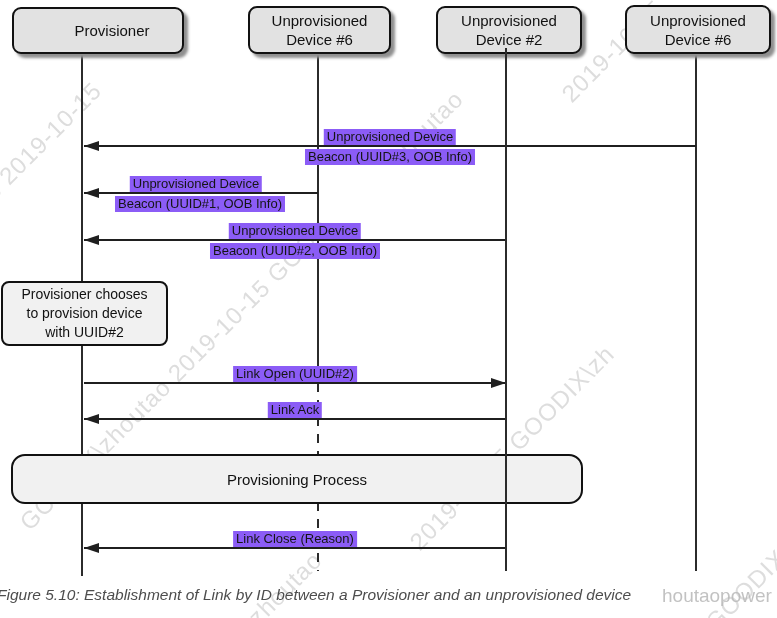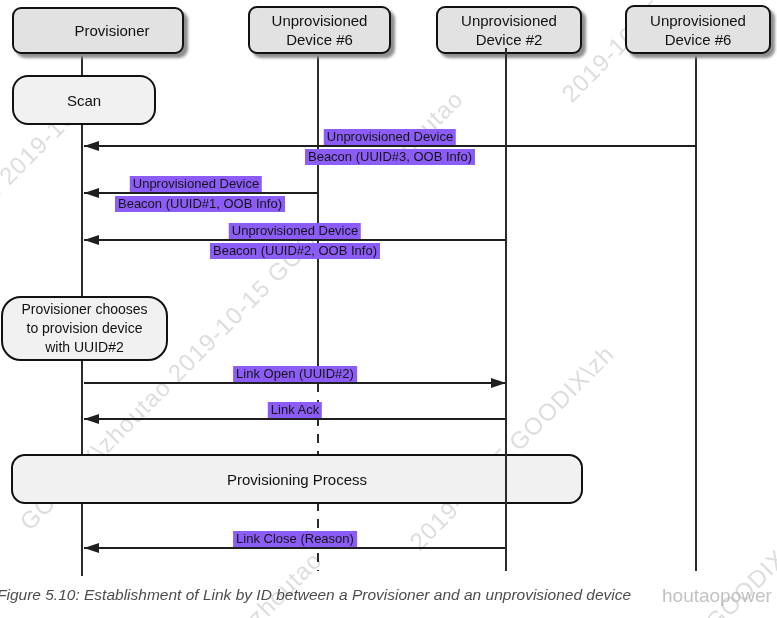--- a/index.html
+++ b/index.html
@@ -61,24 +61,21 @@
   </div>
   <div class="actor" style="left:436px;top:6px;width:142px;height:44px;">
     <span>Unprovisioned</span>
     <span>Device #2</span>
   </div>
   <div class="actor" style="left:625px;top:5px;width:142px;height:45px;">
     <span>Unprovisioned</span>
     <span>Device #6</span>
   </div>
 
-  <div class="note" style="left:12px;top:75px;width:140px;height:46px;">
-    <span>Scan</span>
-  </div>
-  <div class="note" style="left:1px;top:281px;width:163px;height:61px;border-radius:20px;font-size:14px;margin-top:15px;">
+  <div class="note" style="left:1px;top:281px;width:163px;height:61px;border-radius:8px;font-size:14px;">
     <span>Provisioner chooses</span>
     <span>to provision device</span>
     <span>with UUID#2</span>
   </div>
   <div class="note" style="left:11px;top:454px;width:568px;height:46px;border-radius:14px;">
     <span>Provisioning Process</span>
   </div>
 
   <div class="mline" style="left:84px;top:145px;width:612px;"></div>
   <div class="ah left" style="left:84px;top:141px;"></div>

